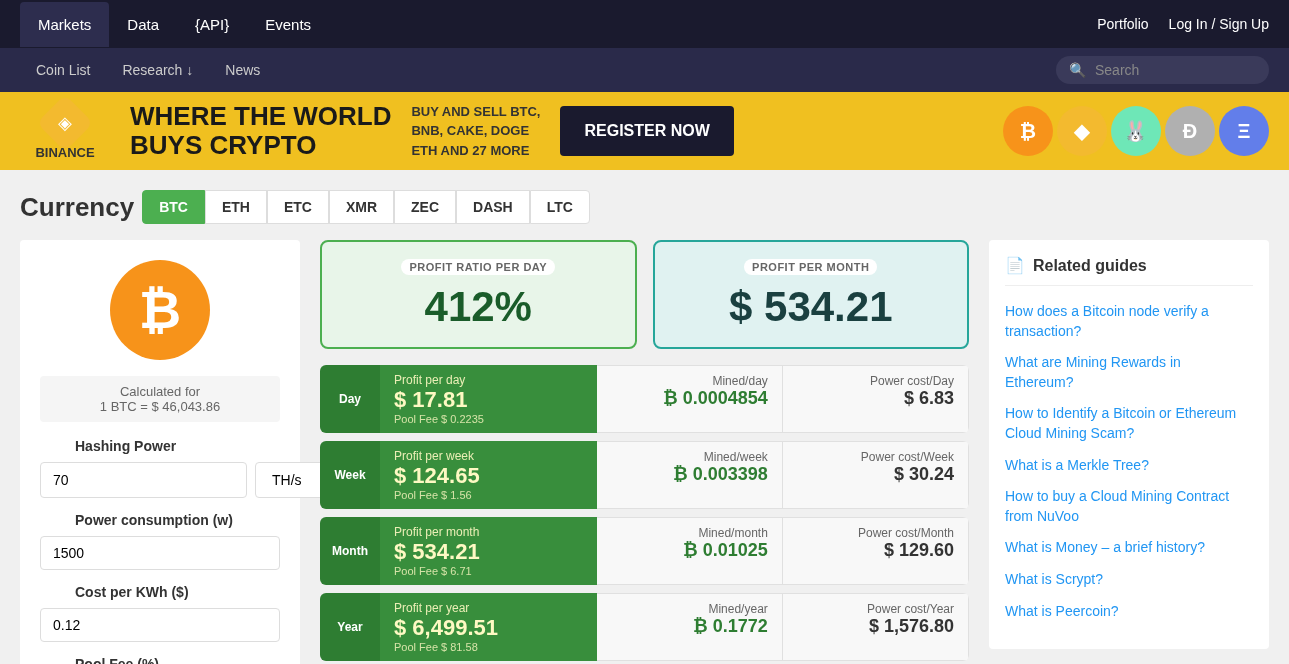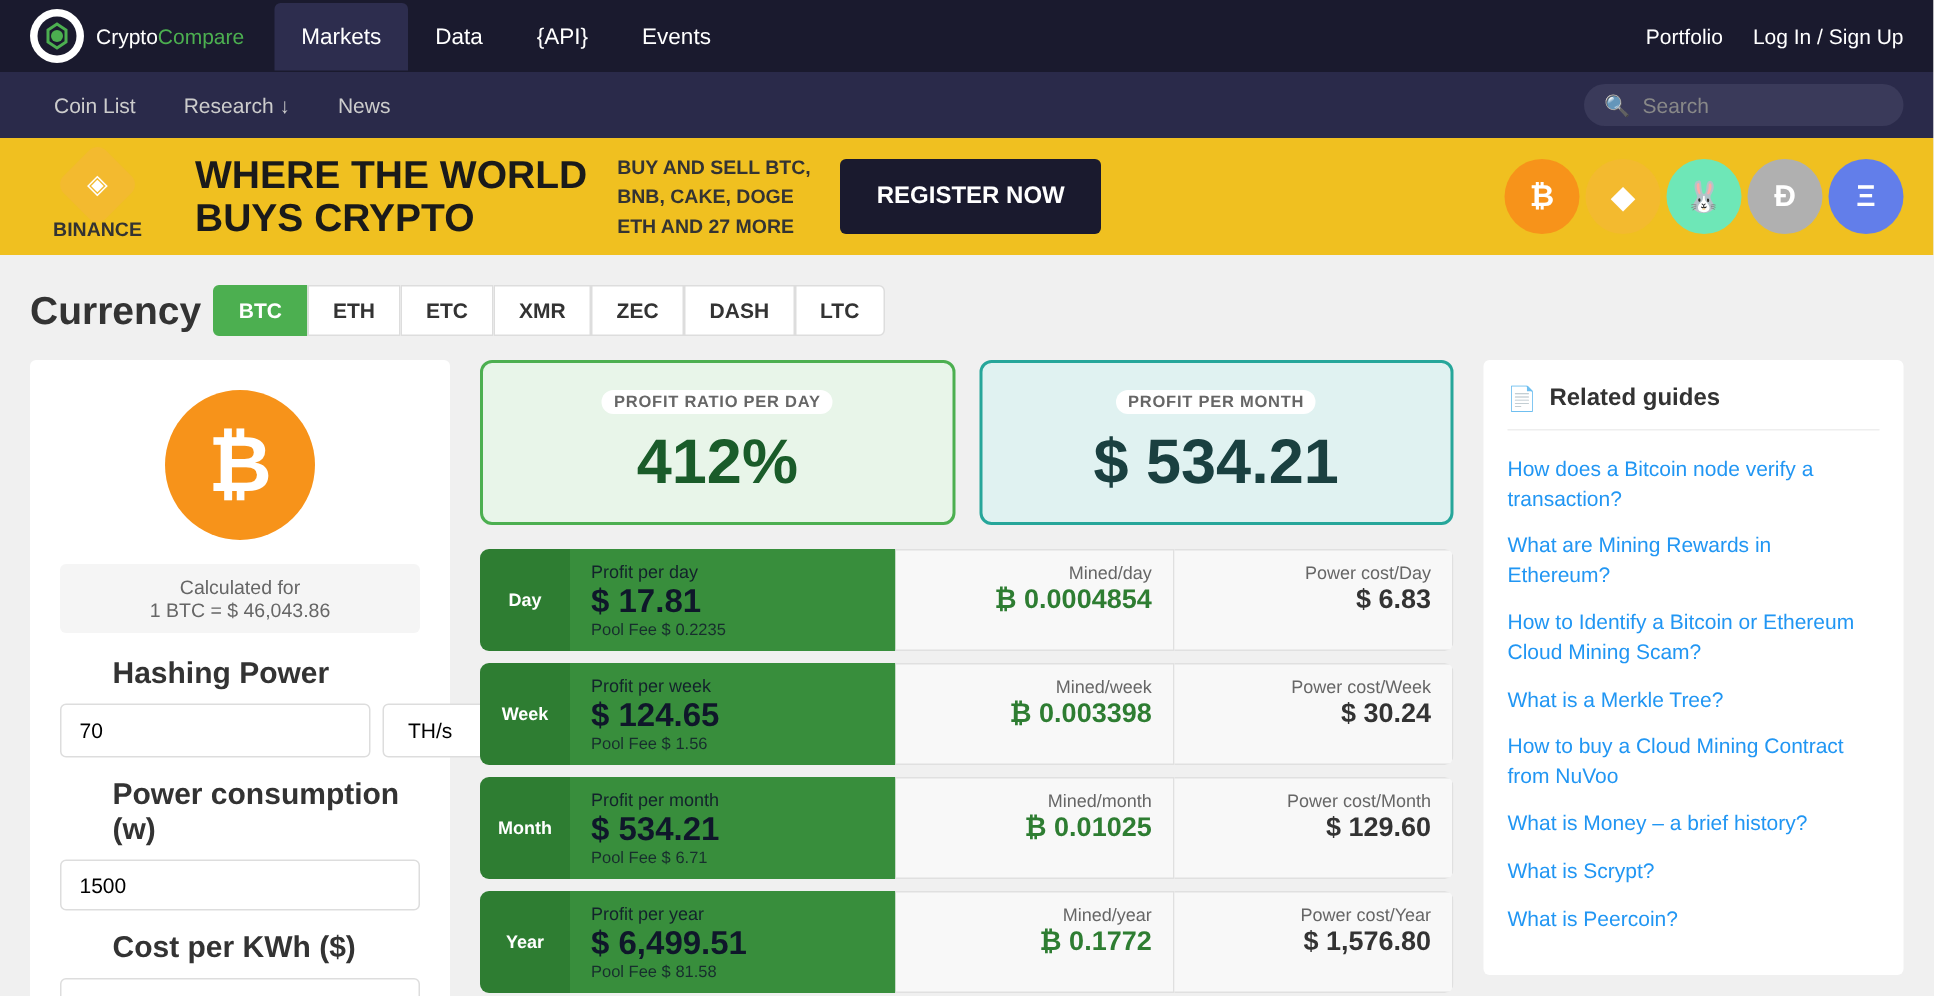--- a/index.html
+++ b/index.html
@@ -232,21 +232,21 @@
     .calc-for {
       text-align: center;
       color: #666;
       font-size: 13px;
       background: #f5f5f5;
       padding: 8px;
       border-radius: 4px;
       margin-bottom: 16px;
     }
     .field-label {
-      font-size: 20px;
+      font-size: 14px;
       font-weight: bold;
       color: #333;
       margin-bottom: 8px;
       margin-top: 14px;
       padding-left: 35px;
     }
     .field-row {
       display: flex;
       gap: 8px;
     }
@@ -332,21 +332,21 @@
       font-size: 12px;
       font-weight: bold;
       padding: 6px 10px;
       min-width: 60px;
       display: flex;
       align-items: center;
       justify-content: center;
     }
     .profit-row-main {
       background: #388e3c;
-      color: #0f172a;
+      color: #fef9c3;
       padding: 8px 14px;
       flex: 1.2;
     }
     .profit-row-title {
       font-size: 12px;
       opacity: 0.9;
     }
     .profit-row-value {
       font-size: 22px;
       font-weight: bold;
@@ -418,31 +418,20 @@
       font-size: 14px;
       margin-bottom: 12px;
       line-height: 1.4;
       cursor: pointer;
     }
   </style>
 </head>
 <body>
 
 <nav class="top-nav">
-  <div class="logo-area">
-    <div class="logo-icon">
-      <svg width="28" height="28" viewBox="0 0 28 28">
-        <circle cx="14" cy="14" r="13" fill="#1a1a2e"></circle>
-        <path d="M8 10 L14 6 L20 10 L20 18 L14 22 L8 18 Z" fill="none" stroke="#4caf50" stroke-width="2"></path>
-        <circle cx="14" cy="14" r="4" fill="#4caf50"></circle>
-      </svg>
-    </div>
-    <span class="logo-crypto">Crypto</span>
-      <span class="logo-compare">Compare</span>
-  </div>
   <div class="top-nav-links">
     <a class="top-nav-link active">Markets</a>
     <a class="top-nav-link">Data</a>
     <a class="top-nav-link">{API}</a>
     <a class="top-nav-link">Events</a>
   </div>
   <div class="top-nav-right">
     <a>Portfolio</a>
     <a>Log In / Sign Up</a>
   </div>

